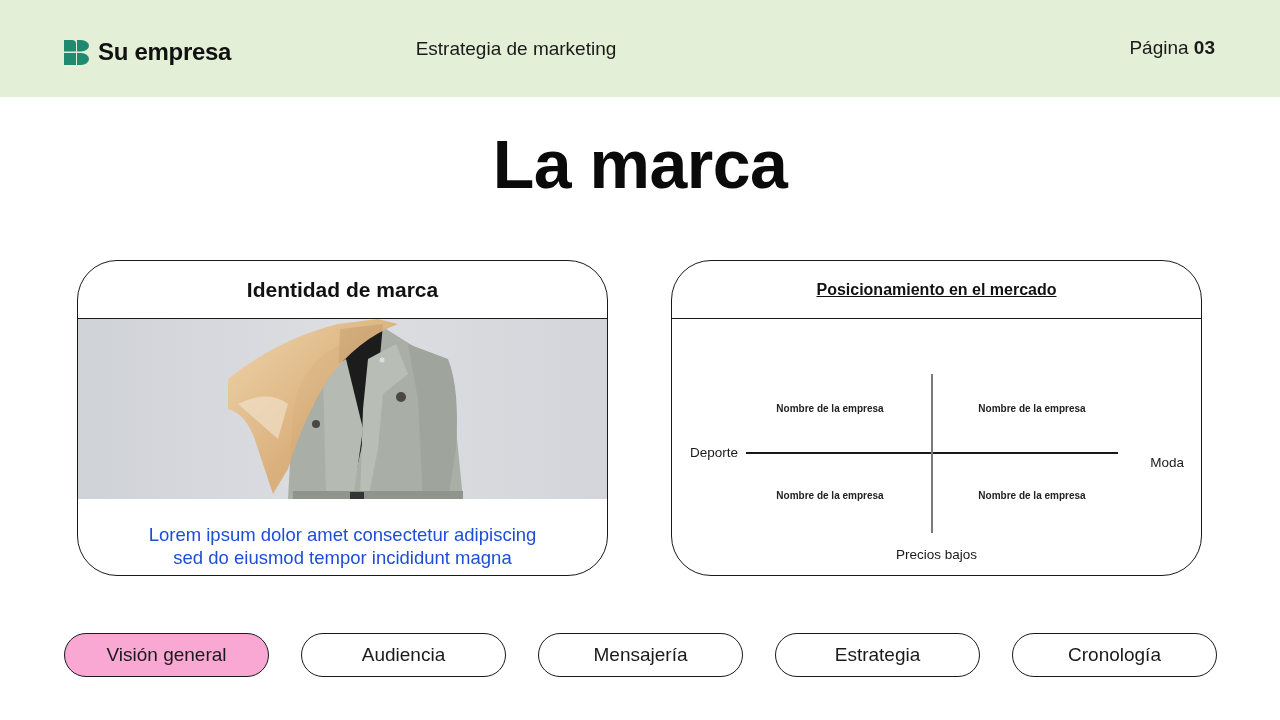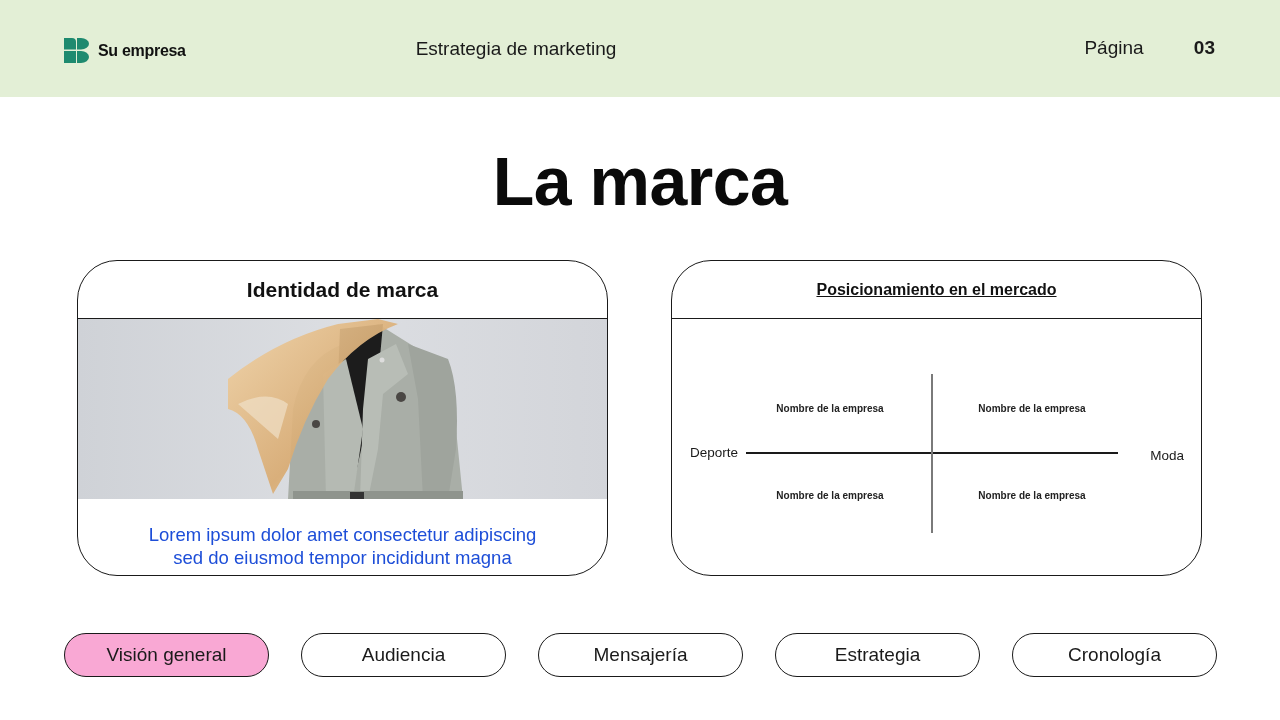--- a/index.html
+++ b/index.html
@@ -5,27 +5,27 @@
   * { box-sizing: border-box; margin: 0; padding: 0; }
   html, body { width: 1280px; height: 720px; overflow: hidden; background: #ffffff; }
   body { font-family: "Liberation Sans", "DejaVu Sans", sans-serif; color: #111; position: relative; }
 
   .header {
     position: absolute; left: 0; top: 0; width: 1280px; height: 97px;
     background: #e3efd6;
   }
   .logo { position: absolute; left: 64px; top: 38px; display: flex; align-items: center; gap: 9px; }
   .logo-mark { width: 25px; height: 25px; display: block; }
-  .logo-text { font-weight: 700; font-size: 16px; color: #111; letter-spacing: -0.3px; }
+  .logo-text { font-weight: 700; font-size: 24px; color: #111; letter-spacing: -0.3px; }
   .header-title { position: absolute; left: 0; width: 1032px; top: 38px; text-align: center; font-size: 19px; color: #1a1a1a; }
   .page-num { position: absolute; right: 65px; top: 37px; font-size: 19px; color: #1a1a1a; }
-  .page-num b { font-weight: 700; margin-left: 45px; }
+  .page-num b { font-weight: 700; }
 
   .main-title {
-    position: absolute; left: 0; top: 142px; width: 1280px; text-align: center;
+    position: absolute; left: 0; top: 125px; width: 1280px; text-align: center;
     font-size: 68px; font-weight: 700; color: #0a0a0a; letter-spacing: -0.5px;
   }
 
   .card {
     position: absolute; top: 260px; width: 531px; height: 316px;
     border: 1.5px solid #1a1a1a; border-radius: 40px; overflow: hidden; background: #fff;
   }
   .card-left { left: 77px; }
   .card-right { left: 671px; }
   .card-head {
@@ -44,21 +44,21 @@
   .card-desc {
     text-align: center; font-size: 18.5px; line-height: 23px; color: #1d4ed8;
     padding-top: 24px;
   }
 
   .matrix { position: relative; width: 100%; height: 270px; }
   .axis-label { position: absolute; font-size: 13.5px; color: #1a1a1a; }
   .lbl-top { left: 0; width: 100%; text-align: center; top: 26px; }
   .lbl-bottom { left: 0; width: 100%; text-align: center; top: 228px; }
   .lbl-left { left: 18px; top: 126px; }
-  .lbl-right { right: 17px; top: 129px; }
+  .lbl-right { right: 17px; top: 136px; }
   .h-axis { position: absolute; left: 74px; top: 133px; width: 372px; height: 1.5px; background: #1a1a1a; }
   .v-axis { position: absolute; left: 259px; top: 55px; width: 2px; height: 159px; background: #7a7a7a; }
   .quad { position: absolute; font-size: 10px; font-weight: 700; color: #222; width: 160px; text-align: center; }
   .q-tl { left: 78px; top: 84px; }
   .q-tr { left: 280px; top: 84px; }
   .q-bl { left: 78px; top: 171px; }
   .q-br { left: 280px; top: 171px; }
 
   .nav-btn {
     position: absolute; top: 633px; width: 205px; height: 44px;
@@ -130,20 +130,21 @@
   </div>
   <div class="card-desc">
     <div>Lorem ipsum dolor amet consectetur adipiscing</div>
     <div>sed do eiusmod tempor incididunt magna</div>
   </div>
 </div>
 
 <div class="card card-right">
   <div class="card-head">Posicionamiento en el mercado</div>
   <div class="matrix">
+    <div class="axis-label lbl-bottom">Precios bajos</div>
     <div class="axis-label lbl-left">Deporte</div>
     <div class="axis-label lbl-right">Moda</div>
     <div class="h-axis"></div>
     <div class="v-axis"></div>
     <div class="quad q-tl">Nombre de la empresa</div>
     <div class="quad q-tr">Nombre de la empresa</div>
     <div class="quad q-bl">Nombre de la empresa</div>
     <div class="quad q-br">Nombre de la empresa</div>
   </div>
 </div>

